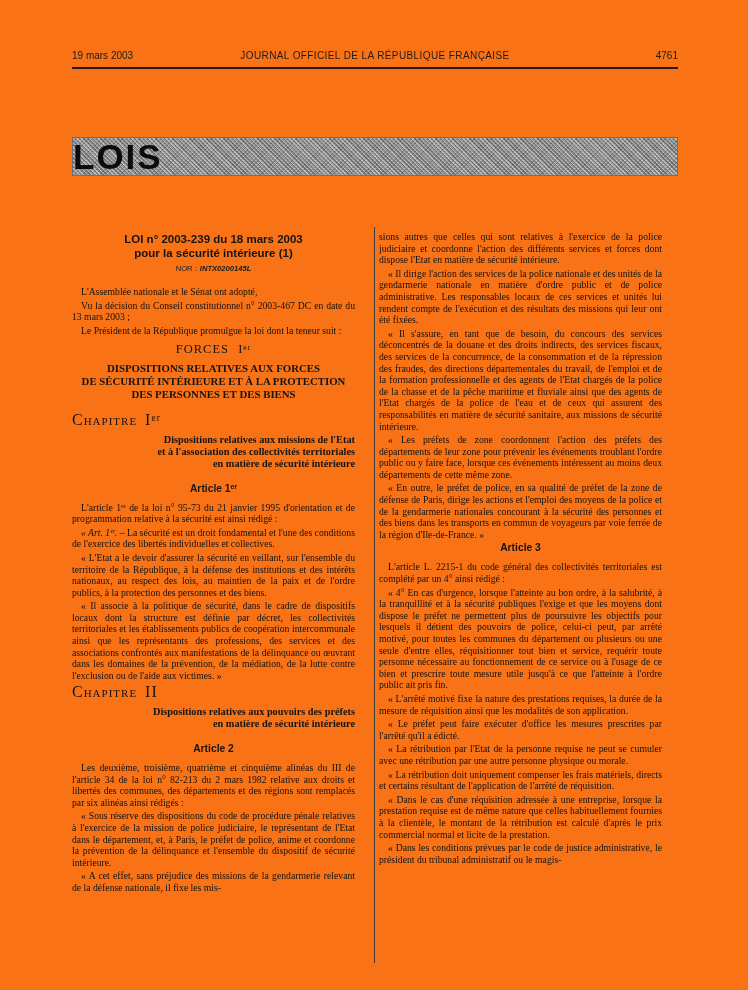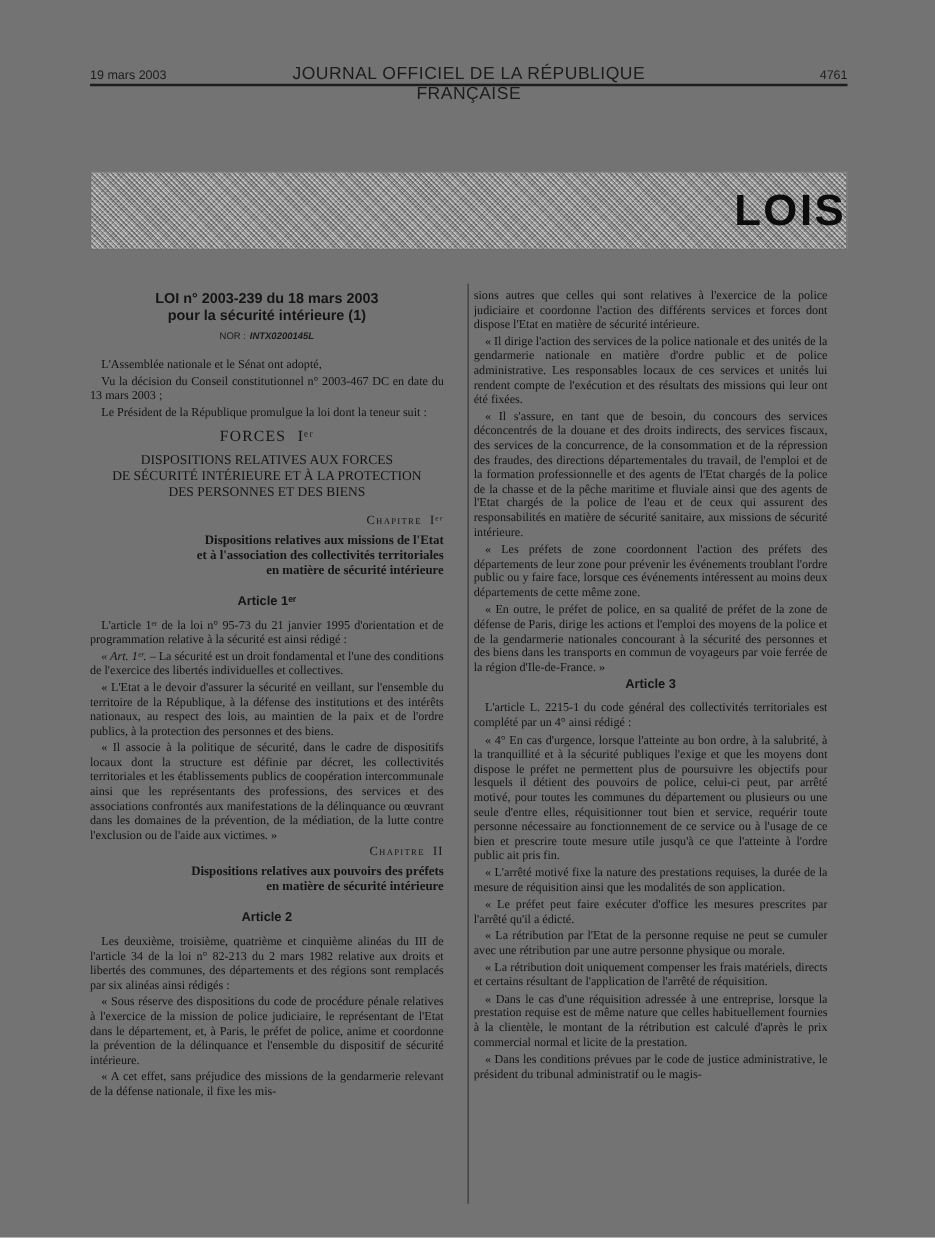--- a/index.html
+++ b/index.html
@@ -1,38 +1,38 @@
 <!DOCTYPE html>
 <html lang="fr"><head>
 <meta charset="utf-8">
 <style>
   * { margin:0; padding:0; box-sizing:border-box; }
   html,body { background:#e8e8e6; }
   .page {
     position:relative; width:748px; height:990px; margin:0 auto;
-    background:#737373; overflow:hidden; color:#141414;
+    background:#f97316; overflow:hidden; color:#141414;
     font-family:"Liberation Serif", serif;
   }
   
   .header-row {
     position:absolute; top:50px; left:72px; right:70px;
     display:flex; align-items:baseline;
     font-family:"Liberation Sans", sans-serif; font-size:10px; color:#1c1c1c;
   }
   .header-date { width:140px; text-align:left; }
-  .header-journal { flex:1; text-align:center; letter-spacing:0.4px; font-size:14px; }
+  .header-journal { flex:1; text-align:center; letter-spacing:0.4px; font-size:10px; }
   .header-pagenum { width:140px; text-align:right; }
   .header-rule {
     position:absolute; top:67px; left:72px; right:70px; height:2px;
     background:#1e1e1e;
   }
   
   .lois-banner {
-    position:absolute; top:137px; left:72px; right:70px; height:63px;
-    display:flex; align-items:center; justify-content:flex-end;
+    position:absolute; top:137px; left:72px; right:70px; height:39px;
+    display:flex; align-items:center; justify-content:flex-start;
     background-color:#9d9d9d;
     background-image:
       repeating-linear-gradient(45deg, rgba(25,25,25,0.30) 0 1px, rgba(255,255,255,0.28) 1px 2px, rgba(110,110,110,0.18) 2px 3px),
       repeating-linear-gradient(-45deg, rgba(0,0,0,0.20) 0 1px, transparent 1px 3px),
       repeating-linear-gradient(0deg, rgba(255,255,255,0.14) 0 1px, transparent 1px 2px);
     border:1px solid #6f6f6f;
   }
   .lois-banner .banner-word {
     font-family:"Liberation Sans", sans-serif; font-weight:700;
     font-size:35px; letter-spacing:2px; color:#0c0c0c; line-height:1;
@@ -62,25 +62,25 @@
   .nor-line {
     text-align:center; font-family:"Liberation Sans", sans-serif;
     font-size:7.6px; margin:2px 0 13px; color:#1a1a1a;
   }
   .nor-line .nor-value { font-weight:700; font-style:italic; margin-left:3px; }
   .titre-label {
     text-align:center; font-size:12.5px; letter-spacing:1px; word-spacing:5px;
     margin:6px 0 5px;
   }
   .heading-caps {
-    font-weight:400; font-size:10.8px; line-height:12.6px; text-align:center;
+    font-weight:700; font-size:10.8px; line-height:12.6px; text-align:center;
     white-space:pre-line; margin:0 0 11px;
   }
   .chapitre-label {
-    text-align:right; font-variant:small-caps; font-size:10px;
+    text-align:left; font-variant:small-caps; font-size:16px;
     letter-spacing:1px; word-spacing:3px; margin:2px 0 5px;
   }
   .sub-heading {
     font-weight:700; font-size:10.3px; line-height:11.8px; text-align:right;
     white-space:pre-line; margin:0 0 13px;
   }
   .article-label {
     font-family:"Liberation Sans", sans-serif; font-weight:700;
     font-size:10.3px; text-align:center; margin:2px 0 8px;
   }

